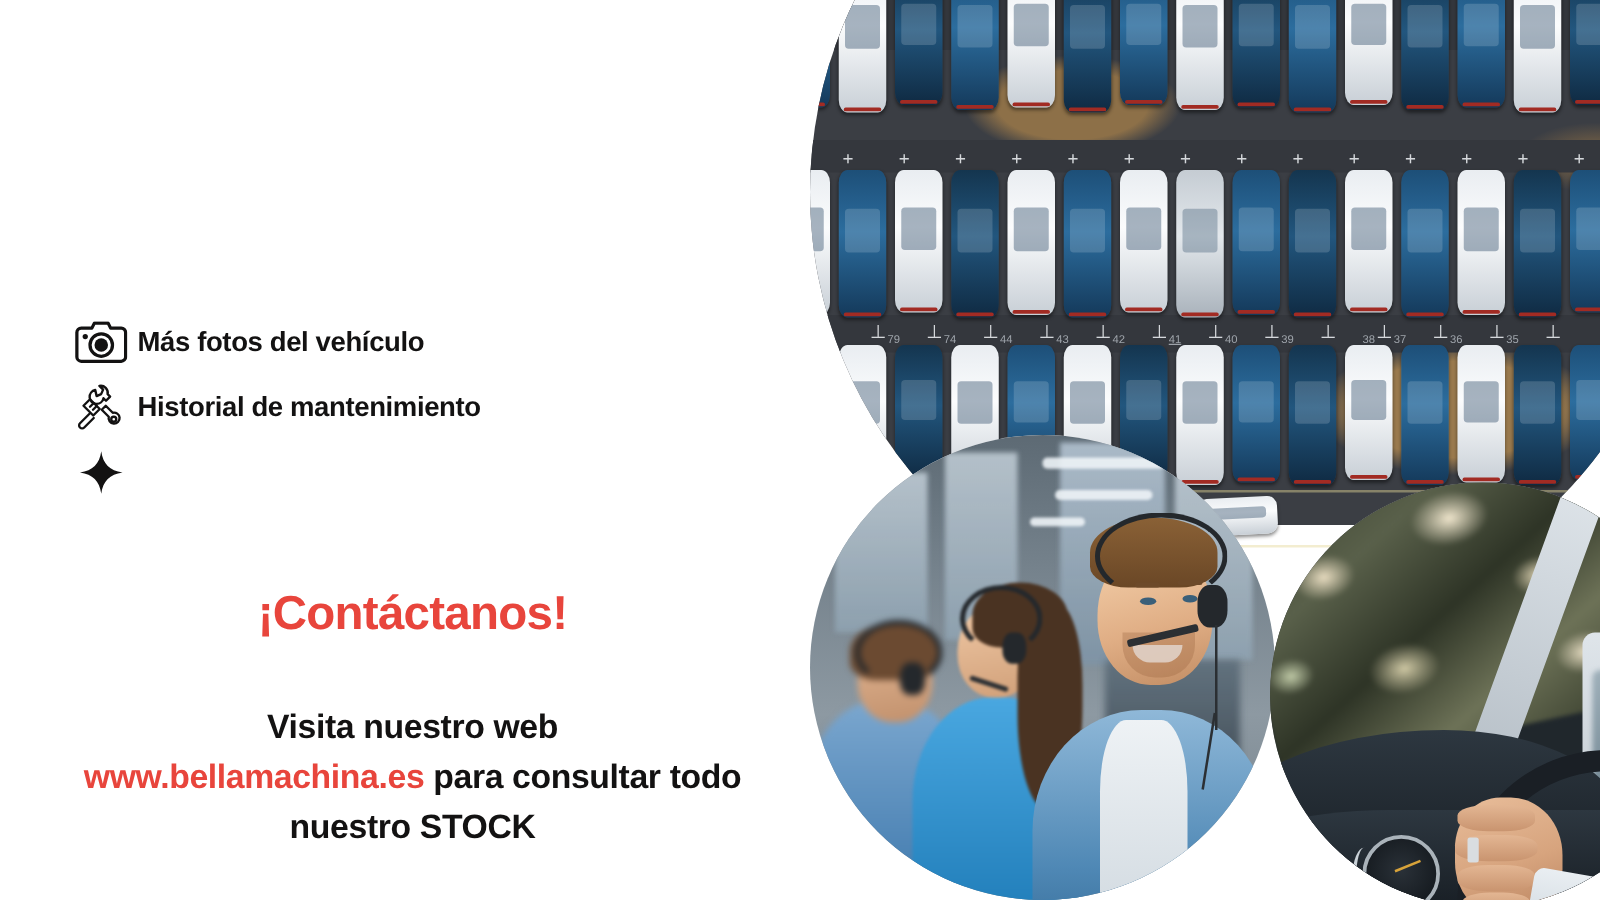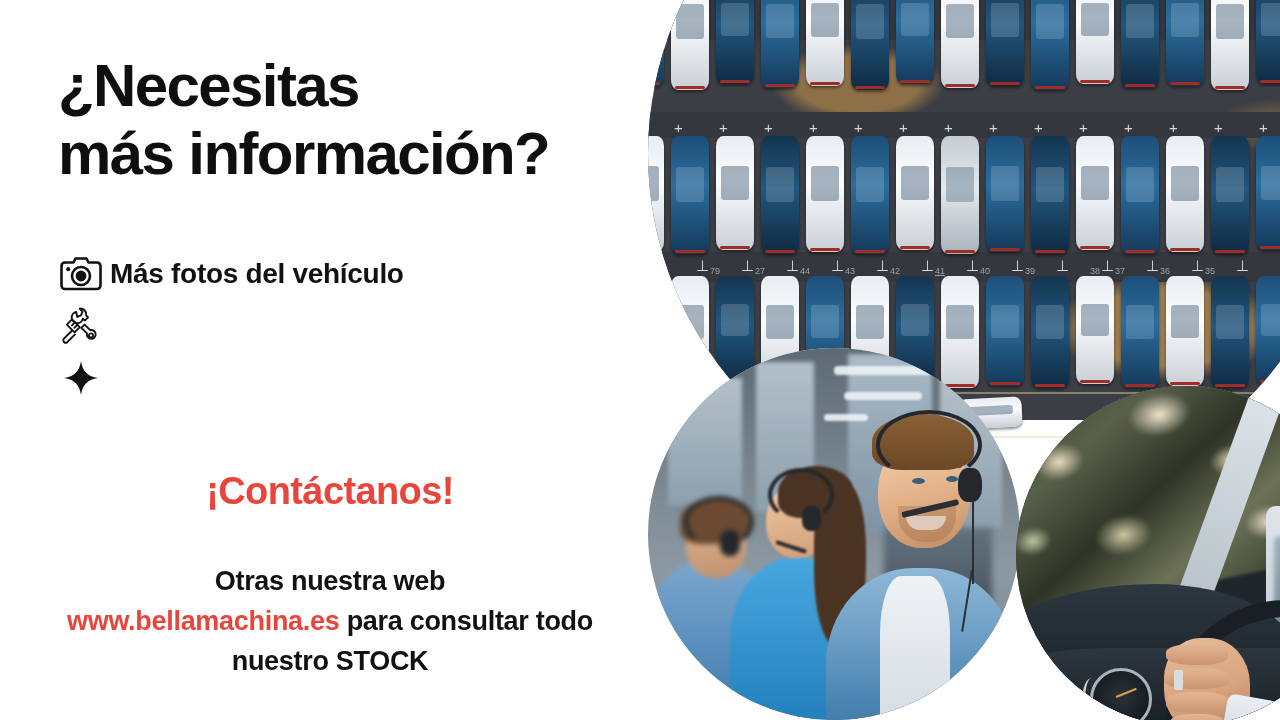--- a/index.html
+++ b/index.html
@@ -46,21 +46,21 @@
   .bullet-icon {
     width: 58px;
     min-width: 58px;
     height: 44px;
     display: flex;
     align-items: center;
     justify-content: center;
   }
   .bullet-icon svg { display: block; }
   .bullet-label {
-    font-size: 28px;
+    font-size: 22px;
     font-weight: 700;
     color: #131212;
     letter-spacing: -0.3px;
     line-height: 1;
   }
 
   .cta {
     position: absolute;
     left: 0;
     top: 470px;
@@ -312,22 +312,20 @@
     position: absolute;
     background: linear-gradient(180deg,#e9eef2 0%, #c9d2d9 100%);
     border-radius: 8px;
   }
 </style>
 </head>
 <body>
 
 <div id="banner">
 
-  <div class="headline">¿Necesitas
-más información?</div>
 
   <div class="bullets">
 
     <div class="bullet-row">
       <span class="bullet-icon">
         <svg width="42" height="34" viewBox="0 0 42 34">
           <path d="M13.5 5.5 L15.5 1.5 L26.5 1.5 L28.5 5.5 L37 5.5
                    A3.5 3.5 0 0 1 40.5 9 L40.5 28.5
                    A3.5 3.5 0 0 1 37 32 L5 32
                    A3.5 3.5 0 0 1 1.5 28.5 L1.5 9
@@ -352,40 +350,41 @@
             <path d="M12.0 13.4 l7.8 7.8 -5.2 5.2 -7.8-7.8 Z"></path>
             <path d="M15.0 16.4 l-3.0 3.0 M17.4 18.8 l-3.0 3.0"></path>
 
             <path d="M21.4 21.8 l5.6 5.6 a4.4 4.4 0 1 0 3.2-3.2 l-5.6-5.6 Z"></path>
             <circle cx="31.0" cy="29.4" r="2.0"></circle>
 
             <path d="M11.6 25.0 L4.0 32.6 a2.4 2.4 0 0 0 3.4 3.4 L15.0 28.4"></path>
           </g>
         </svg>
       </span>
+      <span class="bullet-label">Historial de mantenimiento</span>
     </div>
 
     <div class="bullet-row">
       <span class="bullet-icon">
         <svg width="36" height="36" viewBox="0 0 36 36">
           <path d="M18 1
                    C19.4 11.2 24.8 16.6 35 18
                    C24.8 19.4 19.4 24.8 18 35
                    C16.6 24.8 11.2 19.4 1 18
                    C11.2 16.6 16.6 11.2 18 1 Z" fill="#131212"></path>
         </svg>
       </span>
     </div>
 
   </div>
 
   <div class="cta">¡Contáctanos!</div>
 
   <div class="web-block">
-    <span>Otras nuestra web</span><br>
+    <span>Visita nuestro web</span><br>
     <span class="web-url">www.bellamachina.es</span><span> para consultar todo</span><br>
     <span>nuestro STOCK</span>
   </div>
 
   <div class="photo" id="photo-carlot">
     <div class="lot-inner">
 
       <div class="lane" style="top:0px;   height:40px;"></div>
       <div class="lane" style="top:112px; height:26px;"></div>
       <div class="lane" style="top:252px; height:30px;"></div>
@@ -451,21 +450,21 @@
       <div class="marker" style="left:273px; top:258px;">⊥</div>
       <div class="marker" style="left:318px; top:258px;">⊥</div>
       <div class="marker" style="left:363px; top:258px;">⊥</div>
       <div class="marker" style="left:408px; top:258px;">⊥</div>
       <div class="marker" style="left:453px; top:258px;">⊥</div>
       <div class="marker" style="left:498px; top:258px;">⊥</div>
       <div class="marker" style="left:543px; top:258px;">⊥</div>
       <div class="marker" style="left:588px; top:258px;">⊥</div>
 
       <div class="stall-num" style="left:62px;  top:266px;">79</div>
-      <div class="stall-num" style="left:107px; top:266px;">27</div>
+      <div class="stall-num" style="left:107px; top:266px;">74</div>
       <div class="stall-num" style="left:152px; top:266px;">44</div>
       <div class="stall-num" style="left:197px; top:266px;">43</div>
       <div class="stall-num" style="left:242px; top:266px;">42</div>
       <div class="stall-num" style="left:287px; top:266px;text-decoration:underline;">41</div>
       <div class="stall-num" style="left:332px; top:266px;">40</div>
       <div class="stall-num" style="left:377px; top:266px;">39</div>
       <div class="stall-num" style="left:442px; top:266px;">38</div>
       <div class="stall-num" style="left:467px; top:266px;">37</div>
       <div class="stall-num" style="left:512px; top:266px;">36</div>
       <div class="stall-num" style="left:557px; top:266px;">35</div>

